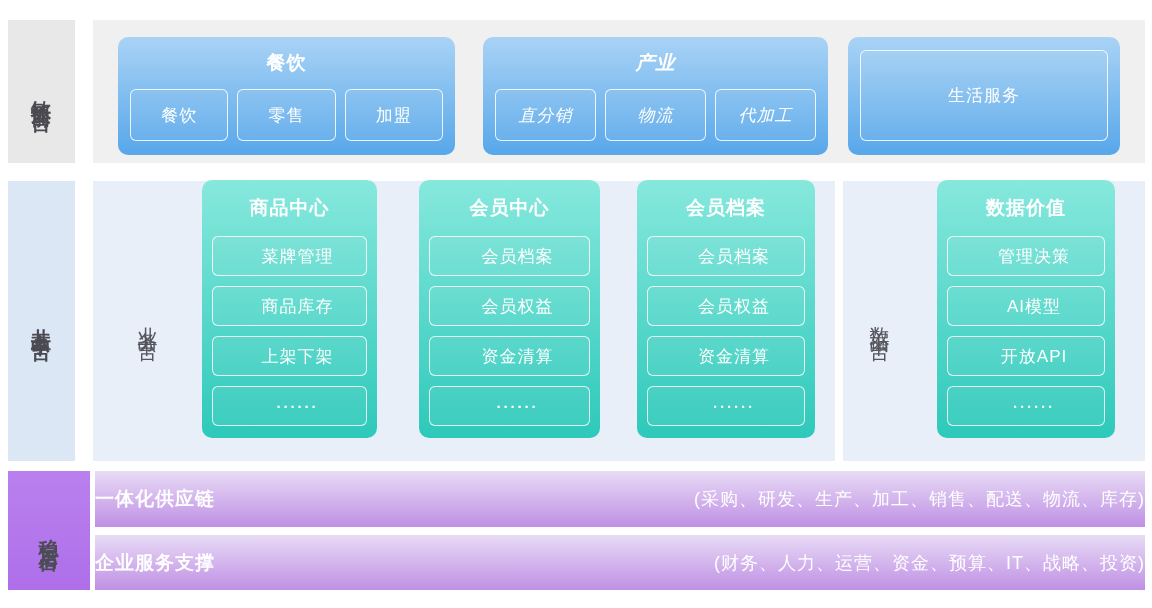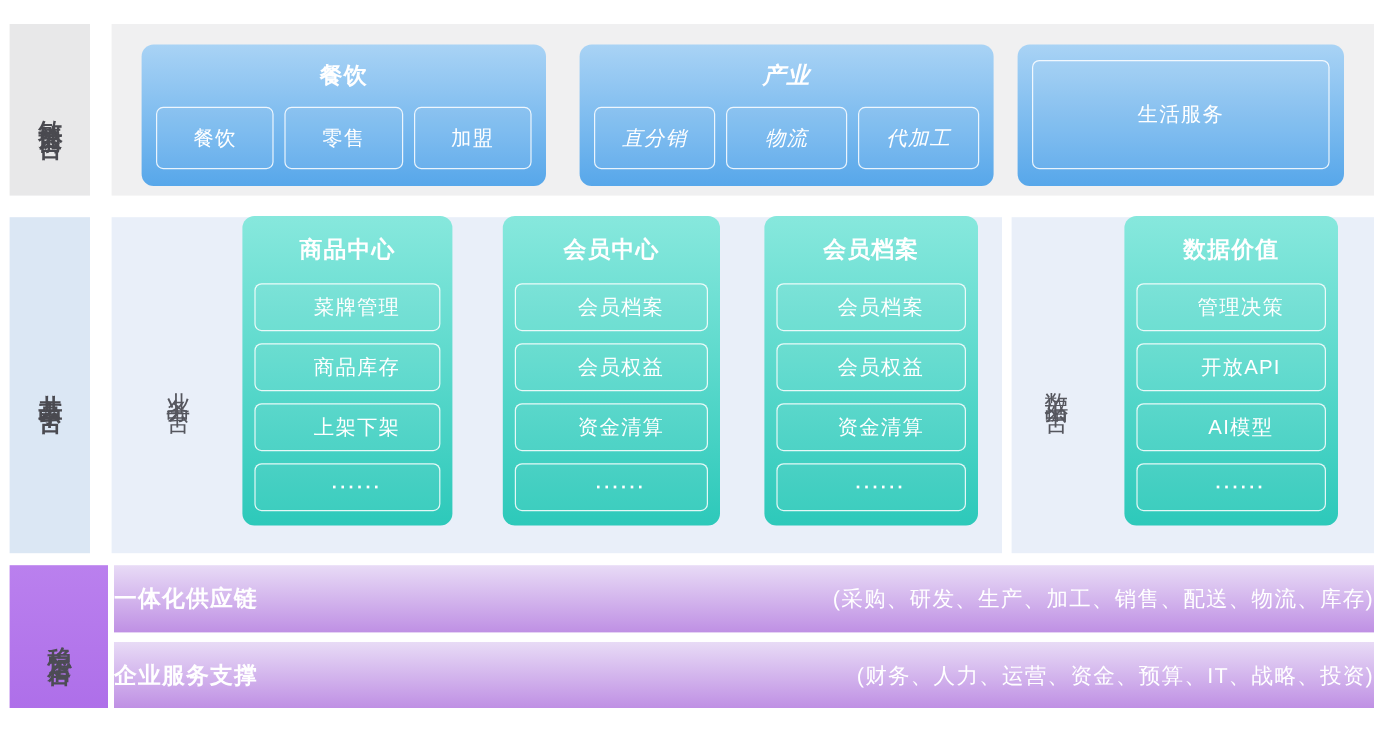--- a/index.html
+++ b/index.html
@@ -147,22 +147,22 @@
   <div class="card-title">会员档案</div>
   <div class="chip">会员档案</div>
   <div class="chip">会员权益</div>
   <div class="chip">资金清算</div>
   <div class="chip dots">······</div>
 </div>
 
 <div class="teal-card" style="left:937px; width:178px;">
   <div class="card-title">数据价值</div>
   <div class="chip">管理决策</div>
+  <div class="chip">AI模型</div>
   <div class="chip">开放API</div>
-  <div class="chip">AI模型</div>
   <div class="chip dots">······</div>
 </div>
 
 <div class="abs back-sidebar side-label">
   <span class="vtext">稳定后台</span>
 </div>
 
 <div class="back-bar bar-1">
   <span class="bar-title">一体化供应链</span>
     <span>(采购、研发、生产、加工、销售、配送、物流、库存)</span>

